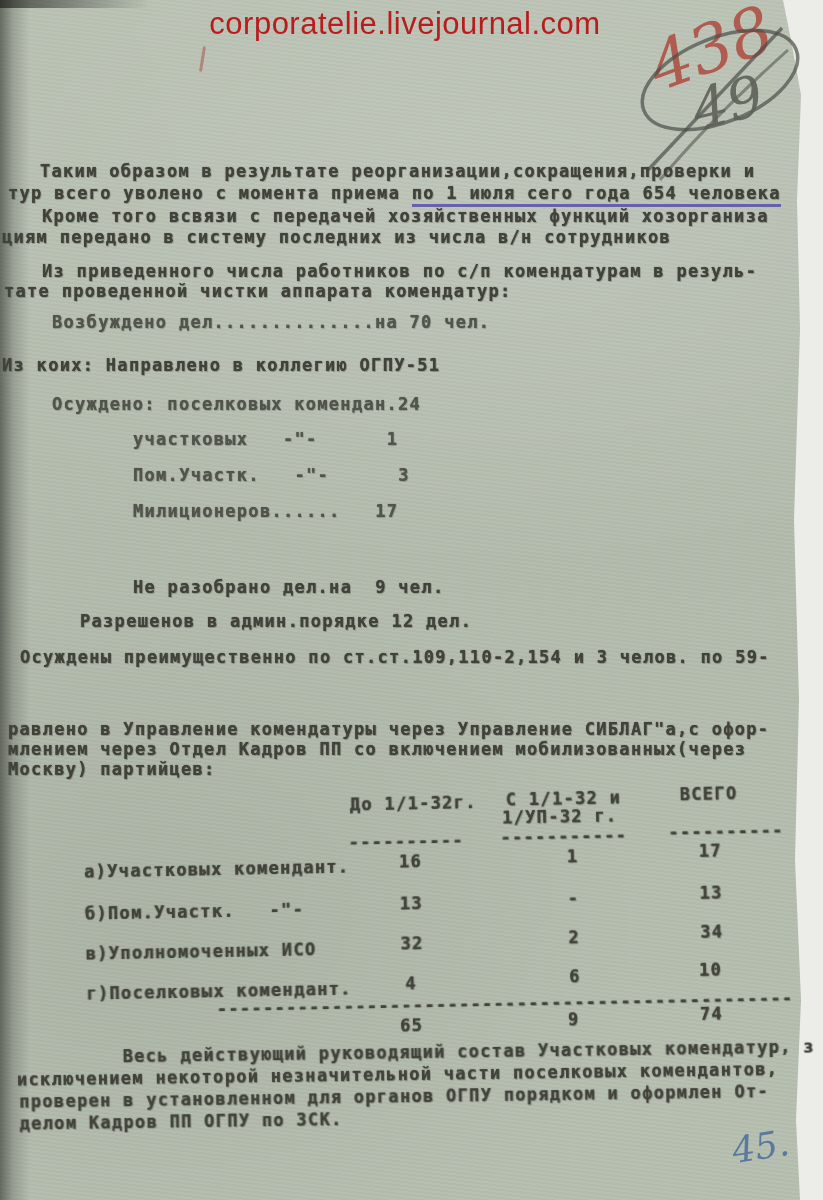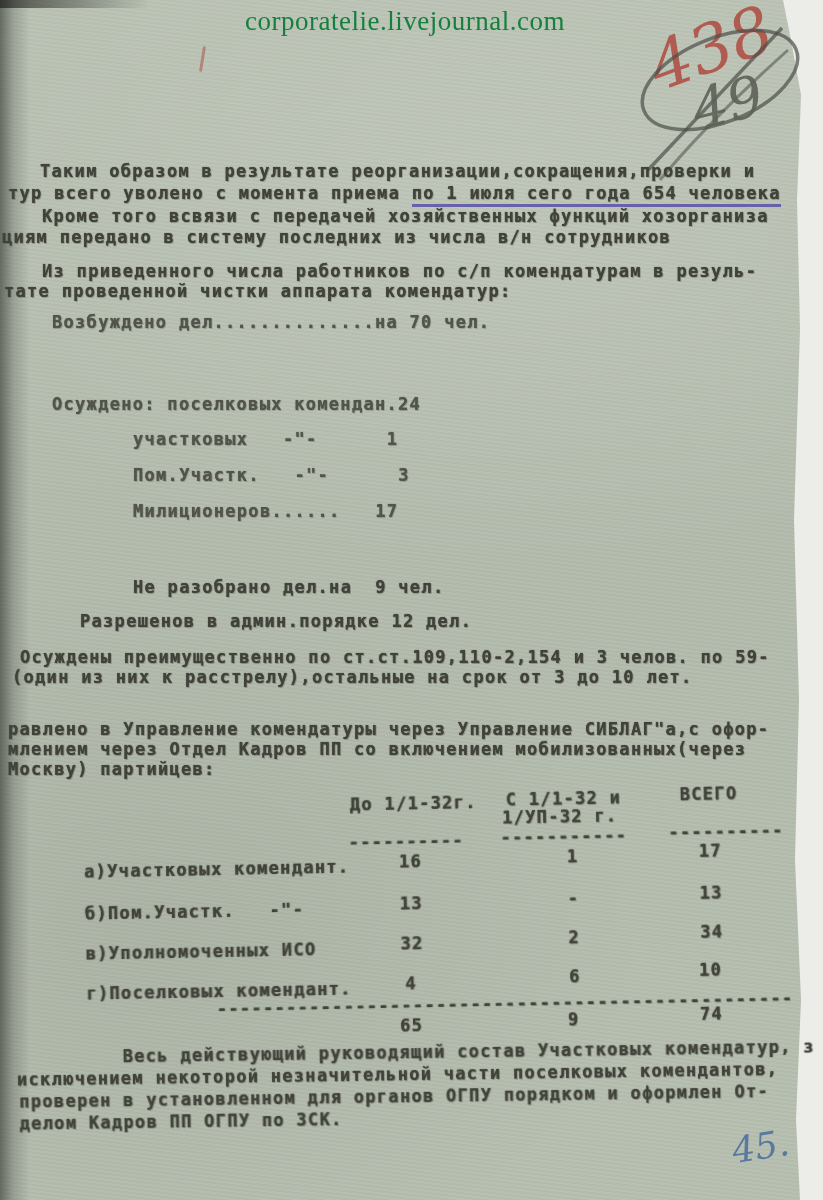--- a/index.html
+++ b/index.html
@@ -39,21 +39,21 @@
   
   .hand{position:absolute;font-family:"DejaVu Serif",serif;font-style:italic;font-weight:400;}
   #hand438{left:648px;top:10px;font-size:66px;color:#ae4a3f;transform:rotate(-20deg);opacity:.85;}
   #hand49{left:692px;top:70px;font-size:56px;color:#5d6157;transform:rotate(-14deg);opacity:.9;}
   #hand45{left:732px;top:1126px;font-size:36px;color:#4f739c;transform:rotate(-9deg);opacity:.9;}
   #crossout{position:absolute;left:610px;top:0;pointer-events:none;}
   #redtick{position:absolute;left:201px;top:46px;width:3px;height:26px;background:rgba(170,60,50,.45);transform:rotate(9deg);border-radius:2px;}
   
   #watermark{
     position:absolute;left:0;top:6px;width:810px;text-align:center;
-    font-family:Liberation Serif, serif;font-size:27px;color:#15803d;letter-spacing:.5px;
+    font-family:Liberation Sans, sans-serif;font-size:31px;color:#b91c1c;letter-spacing:.5px;
   }
   
   #tableblock{position:absolute;left:0;top:0;width:823px;height:1200px;transform:rotate(-1.1deg);transform-origin:120px 920px;}
   #parabottom{position:absolute;left:0;top:0;width:823px;height:1200px;transform:rotate(-0.8deg);transform-origin:60px 1080px;}
 </style>
 </head>
 <body>
 
 <div id="stage">
   <div id="paper"></div>
@@ -73,29 +73,29 @@
   <div class="tw" style="left:40px;top:162px">Таким образом в результате реорганизации,сокращения,проверки и</div>
   <div class="tw" style="left:8px;top:184px"><span>тур всего уволено с момента приема </span><span class="u">по 1 июля сего года 654 человека</span></div>
 
   <div class="tw" style="left:42px;top:207px">Кроме того всвязи с передачей хозяйственных функций хозорганиза</div>
   <div class="tw" style="left:2px;top:228px">циям передано в систему последних из числа в/н сотрудников</div>
 
   <div class="tw" style="left:42px;top:262px">Из приведенного числа работников по с/п комендатурам в резуль-</div>
   <div class="tw" style="left:4px;top:282px">тате проведенной чистки аппарата комендатур:</div>
 
   <div class="tw faded" style="left:52px;top:313px">Возбуждено дел..............на 70 чел.</div>
+  <div class="tw" style="left:2px;top:356px">Из коих: Направлено в коллегию ОГПУ-51</div>
   <div class="tw faded" style="left:52px;top:395px">Осуждено: поселковых комендан.24</div>
   <div class="tw faded" style="left:133px;top:430px">участковых   -"-      1</div>
   <div class="tw faded" style="left:133px;top:466px">Пом.Участк.   -"-      3</div>
   <div class="tw faded" style="left:133px;top:502px">Милиционеров......   17</div>
   <div class="tw" style="left:133px;top:578px">Не разобрано дел.на  9 чел.</div>
   <div class="tw" style="left:80px;top:612px">Разрешенов в админ.порядке 12 дел.</div>
 
   <div class="tw" style="left:20px;top:648px">Осуждены преимущественно по ст.ст.109,110-2,154 и 3 челов. по 59-</div>
-  <div class="tw" style="left:12px;top:668px">(один из них к расстрелу),остальные на срок от 3 до 10 лет.</div>
 
   <div class="tw" style="left:8px;top:720px">равлено в Управление комендатуры через Управление СИБЛАГ"а,с офор-</div>
   <div class="tw" style="left:8px;top:740px">млением через Отдел Кадров ПП со включением мобилизованных(через</div>
   <div class="tw" style="left:8px;top:760px">Москву) партийцев:</div>
 
   <div id="tableblock">
     <div class="tw" style="left:352px;top:800px">До 1/1-32г.</div>
     <div class="tw" style="left:508px;top:798px">С 1/1-32 и</div>
     <div class="tw" style="left:504px;top:816px">1/УП-32 г.</div>
     <div class="tw" style="left:682px;top:796px">ВСЕГО</div>

